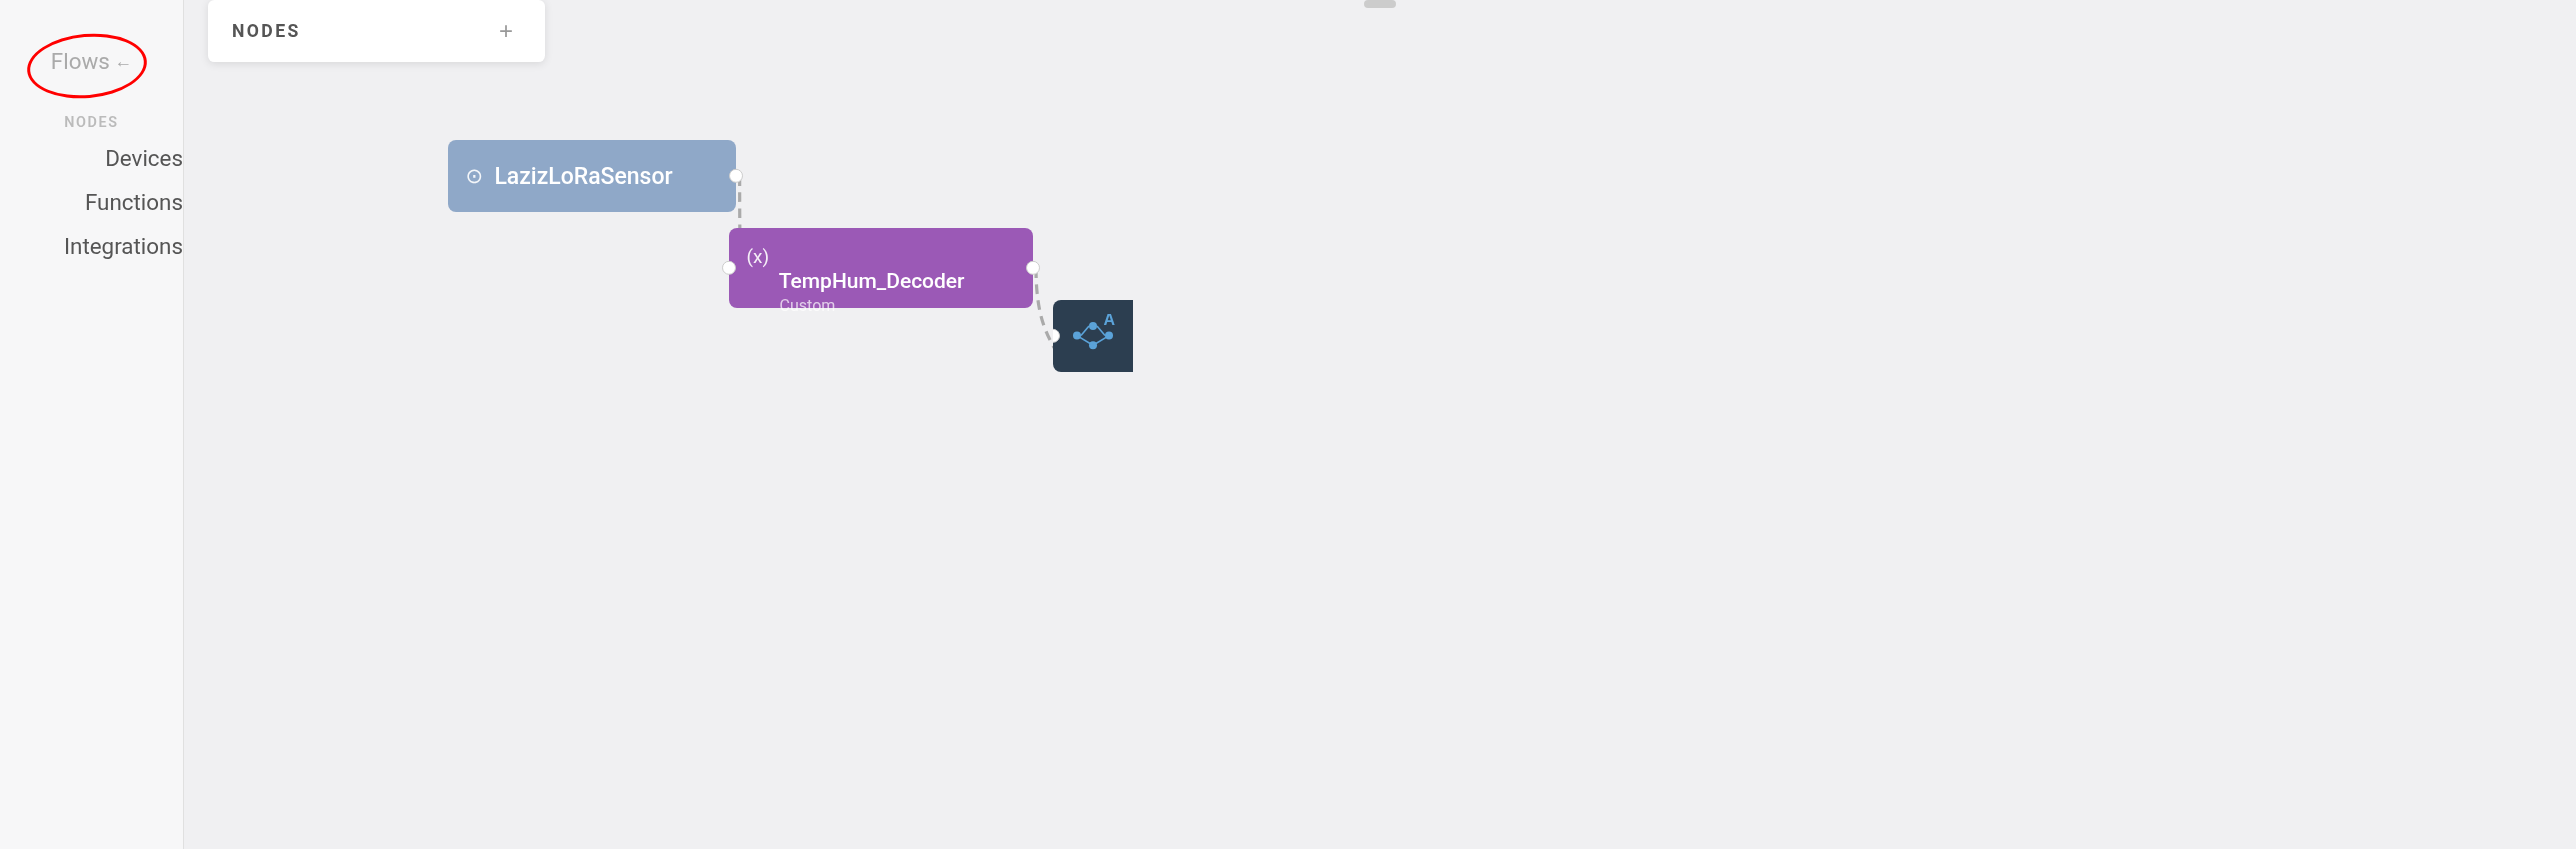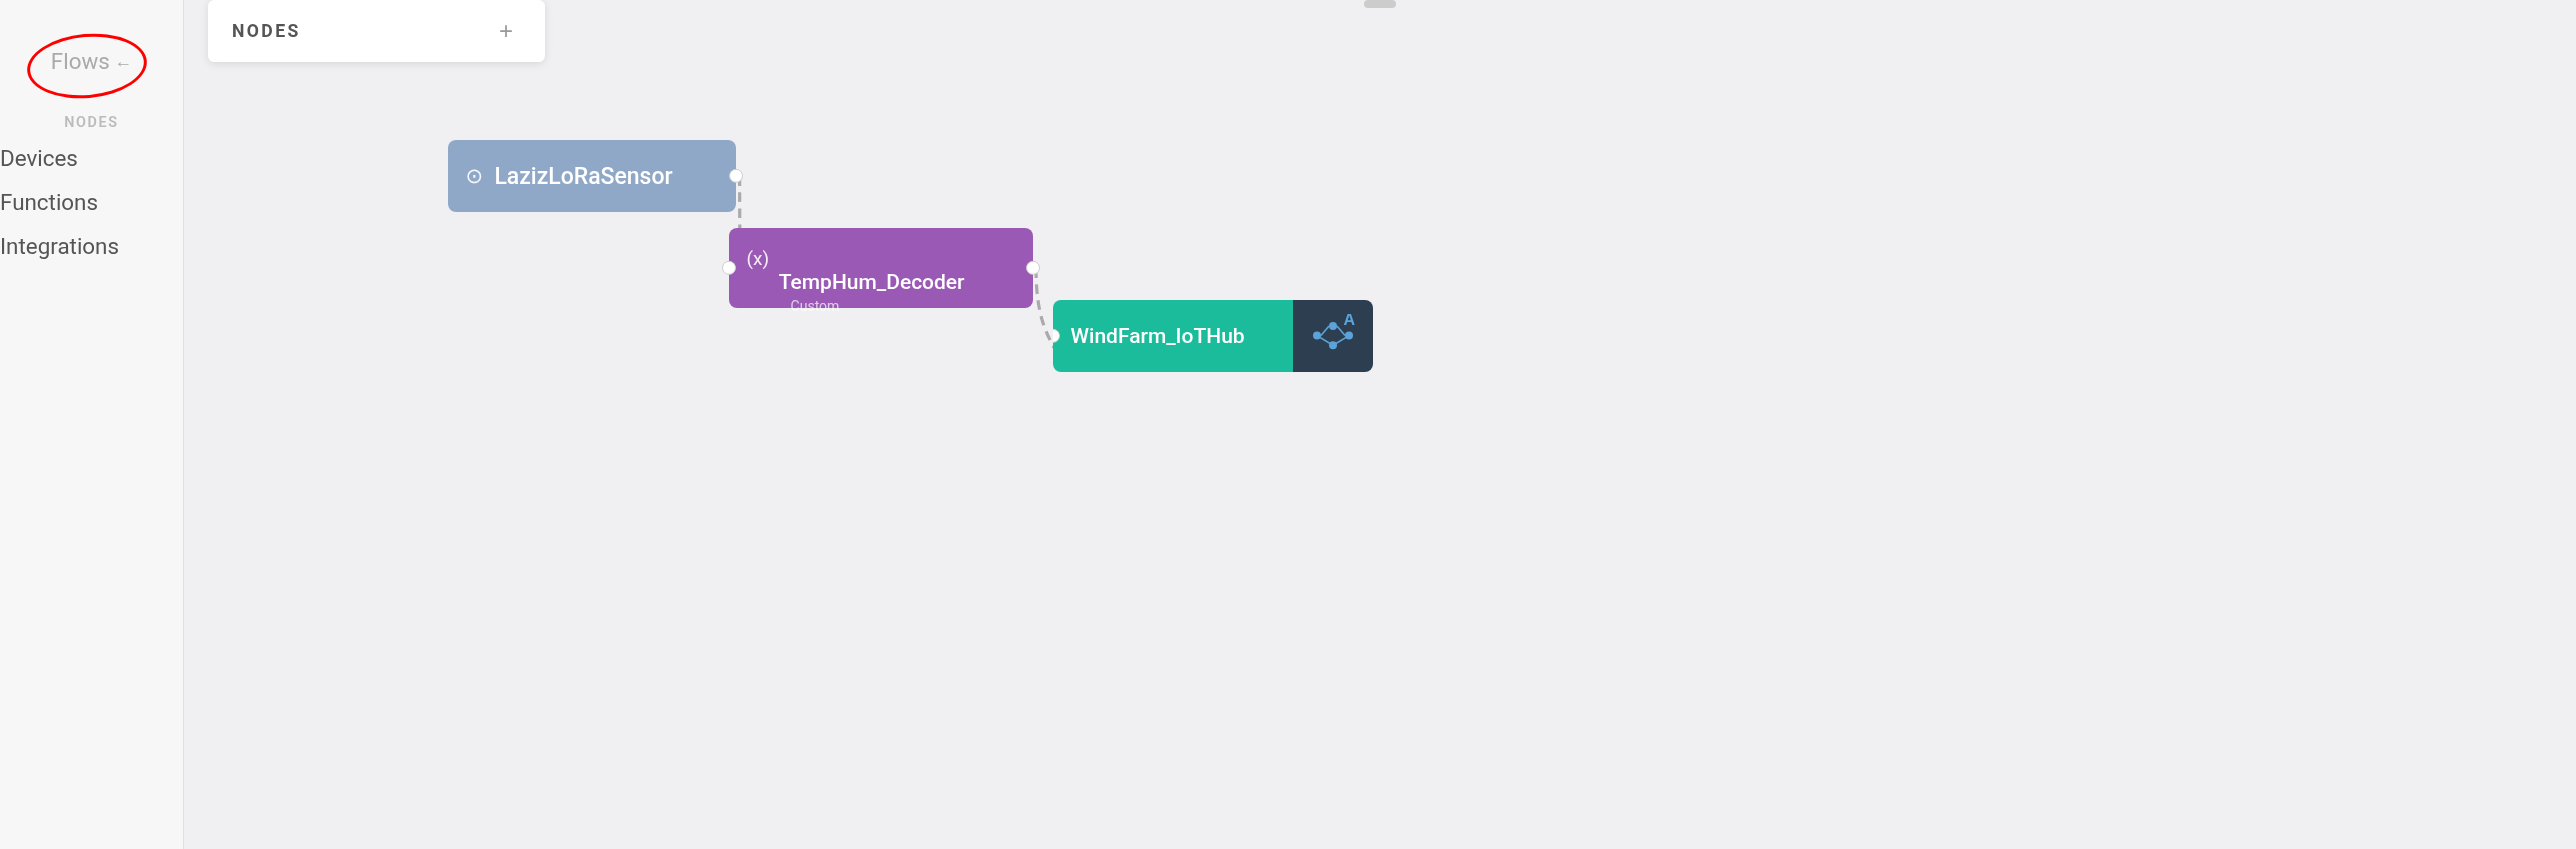--- a/index.html
+++ b/index.html
@@ -66,21 +66,21 @@
       text-transform: uppercase;
       margin-bottom: 9.6px;
       text-align: center;
     }
 
     .nav-item {
       font-size: 22.4px;
       color: #555;
       margin-bottom: 8px;
       cursor: pointer;
-      text-align: left;
+      text-align: right;
       width: 100%;
       padding: 4.8px 0;
     }
 
     .section-group {
       margin-bottom: 32px;
       width: 100%;
       display: flex;
       flex-direction: column;
       align-items: center;
@@ -190,23 +190,23 @@
     }
 
     .node-function .node-label {
       font-size: 21px;
       font-weight: 500;
       color: white;
       margin-top: 48px;
     }
 
     .node-function .node-sublabel {
-      font-size: 14px;
+      font-size: 16px;
       color: rgba(255,255,255,0.7);
-      margin-left: 44px;
+      margin-left: 33px;
     }
 
     
     .node-integration {
       left: 869px;
       top: 300px;
       width: 320px;
       height: 72px;
       overflow: hidden;
     }
@@ -319,23 +319,20 @@
       <span class="node-label">TempHum_Decoder</span>
     </div>
     <div class="node-sublabel">Custom</div>
 
     <div class="conn-point" style="right:-7.2px; top:50%; transform:translateY(-50%);"></div>
   </div>
 
   <div class="flow-node node-integration">
 
     <div class="conn-point" style="left:-7.2px; top:50%; transform:translateY(-50%); z-index:10;"></div>
-    <div class="node-teal">
-      <span class="node-label">WindFarm_IoTHub</span>
-    </div>
     <div class="node-dark">
 
       <svg width="56" height="44" viewBox="0 0 70 55">
 
         <circle cx="15" cy="27" r="5" fill="#5ba3d9"></circle>
         <circle cx="35" cy="15" r="5" fill="#5ba3d9"></circle>
         <circle cx="55" cy="27" r="5" fill="#5ba3d9"></circle>
         <circle cx="35" cy="39" r="5" fill="#5ba3d9"></circle>
         <line x1="20" y1="27" x2="30" y2="15" stroke="#5ba3d9" stroke-width="2"></line>
         <line x1="40" y1="15" x2="50" y2="27" stroke="#5ba3d9" stroke-width="2"></line>

